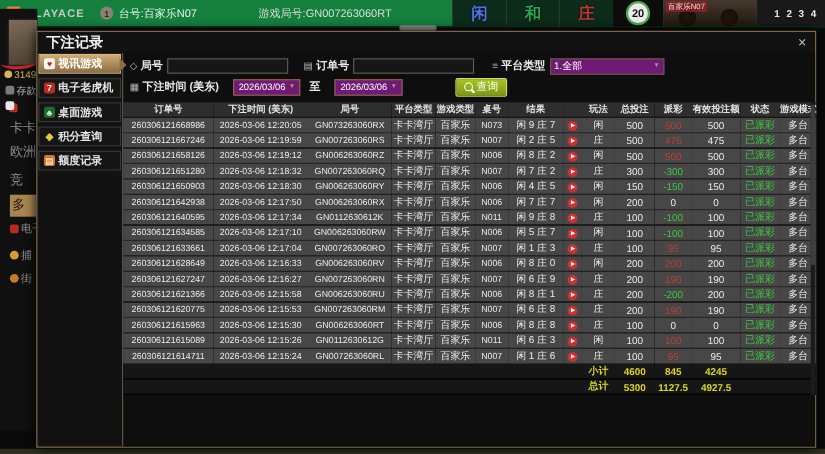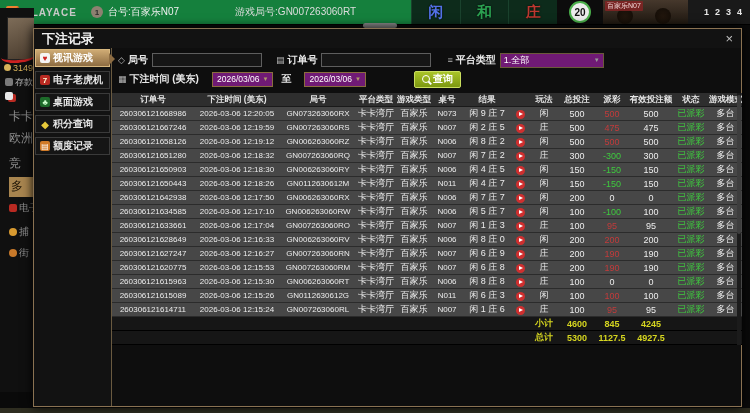--- a/index.html
+++ b/index.html
@@ -82,21 +82,21 @@
   .gap1{margin-left:14px;} .gap2{margin-left:16px;}
   .plat-sel{width:96px;height:13px;margin-left:4px;background:#701a75;border:1px solid #6b5a3a;
             display:flex;align-items:center;font-size:9px;color:#fff;padding:0 3px;cursor:pointer;}
   .plat-sel .caret{margin-left:auto;font-size:6px;color:#999;}
   .date-sel{height:13px;margin-left:13px;background:#701a75;border:1px solid #8a6d3f;display:flex;
             align-items:center;gap:3px;font-size:8.5px;color:#fff;padding:0 4px;cursor:pointer;}
   .date-sel .caret{font-size:6px;color:#b09a6a;}
   .to-label{font-size:10px;font-weight:bold;margin-left:8px;}
   .search-btn{margin-left:48px;height:15px;padding:0 7px;background:linear-gradient(180deg,#a9c428,#7c9711);
               border:1px solid #c9de5e;border-radius:2px;display:flex;align-items:center;gap:3px;
-              font-size:10px;font-weight:bold;color:#fff;cursor:pointer;}
+              font-size:10px;font-weight:normal;color:#fff;cursor:pointer;}
   .mag{position:relative;width:6px;height:6px;border:1.5px solid #fff;border-radius:50%;display:inline-block;}
   .mag::after{content:"";position:absolute;width:4px;height:1.5px;background:#fff;right:-3px;bottom:-1px;
               transform:rotate(45deg);}
 
   
   .grid-wrap{flex:0 0 auto;position:relative;}
   table{width:100%;border-collapse:collapse;table-layout:fixed;}
   th{background:#2e2e2e;color:#e5e5e5;font-size:8.5px;font-weight:bold;height:13px;padding:0;text-align:center;
      border-bottom:1px solid #1a1a1a;white-space:nowrap;overflow:hidden;}
   td{background:#474747;color:#ececec;font-size:9px;height:12px;padding:0;text-align:center;
@@ -362,56 +362,56 @@
                       <span class="tri"></span>
                     </span></td>
     <td>闲</td>
     <td>150</td>
     <td class="payout sign-neg">-150</td>
     <td>150</td>
     <td class="status">已派彩</td>
     <td>多台</td>
   </tr>
                 <tr>
-    <td class="num">260306121650443</td>
-    <td class="num">2026-03-06 12:18:26</td>
-    <td class="num">GN0112630612M</td>
-    <td>卡卡湾厅</td>
-    <td>百家乐</td>
-    <td class="num">N011</td>
-    <td>闲 4 庄 7</td>
-    <td><span class="replay">
-                      <span class="tri"></span>
-                    </span></td>
-    <td>闲</td>
-    <td>150</td>
-    <td class="payout sign-neg">-150</td>
-    <td>150</td>
-    <td class="status">已派彩</td>
-    <td>多台</td>
-  </tr>
-                <tr>
     <td class="num">260306121642938</td>
     <td class="num">2026-03-06 12:17:50</td>
     <td class="num">GN006263060RX</td>
     <td>卡卡湾厅</td>
     <td>百家乐</td>
     <td class="num">N006</td>
     <td>闲 7 庄 7</td>
     <td><span class="replay">
                       <span class="tri"></span>
                     </span></td>
     <td>闲</td>
     <td>200</td>
     <td class="payout sign-zero">0</td>
     <td>0</td>
     <td class="status">已派彩</td>
     <td>多台</td>
   </tr>
                 <tr>
+    <td class="num">260306121640595</td>
+    <td class="num">2026-03-06 12:17:34</td>
+    <td class="num">GN0112630612K</td>
+    <td>卡卡湾厅</td>
+    <td>百家乐</td>
+    <td class="num">N011</td>
+    <td>闲 9 庄 8</td>
+    <td><span class="replay">
+                      <span class="tri"></span>
+                    </span></td>
+    <td>庄</td>
+    <td>100</td>
+    <td class="payout sign-neg">-100</td>
+    <td>100</td>
+    <td class="status">已派彩</td>
+    <td>多台</td>
+  </tr>
+                <tr>
     <td class="num">260306121634585</td>
     <td class="num">2026-03-06 12:17:10</td>
     <td class="num">GN006263060RW</td>
     <td>卡卡湾厅</td>
     <td>百家乐</td>
     <td class="num">N006</td>
     <td>闲 5 庄 7</td>
     <td><span class="replay">
                       <span class="tri"></span>
                     </span></td>
@@ -466,20 +466,38 @@
     <td>百家乐</td>
     <td class="num">N007</td>
     <td>闲 6 庄 9</td>
     <td><span class="replay">
                       <span class="tri"></span>
                     </span></td>
     <td>庄</td>
     <td>200</td>
     <td class="payout sign-pos">190</td>
     <td>190</td>
+    <td class="status">已派彩</td>
+    <td>多台</td>
+  </tr>
+                <tr>
+    <td class="num">260306121621366</td>
+    <td class="num">2026-03-06 12:15:58</td>
+    <td class="num">GN006263060RU</td>
+    <td>卡卡湾厅</td>
+    <td>百家乐</td>
+    <td class="num">N006</td>
+    <td>闲 8 庄 1</td>
+    <td><span class="replay">
+                      <span class="tri"></span>
+                    </span></td>
+    <td>庄</td>
+    <td>200</td>
+    <td class="payout sign-neg">-200</td>
+    <td>200</td>
     <td class="status">已派彩</td>
     <td>多台</td>
   </tr>
                 <tr>
     <td class="num">260306121620775</td>
     <td class="num">2026-03-06 12:15:53</td>
     <td class="num">GN007263060RM</td>
     <td>卡卡湾厅</td>
     <td>百家乐</td>
     <td class="num">N007</td>

